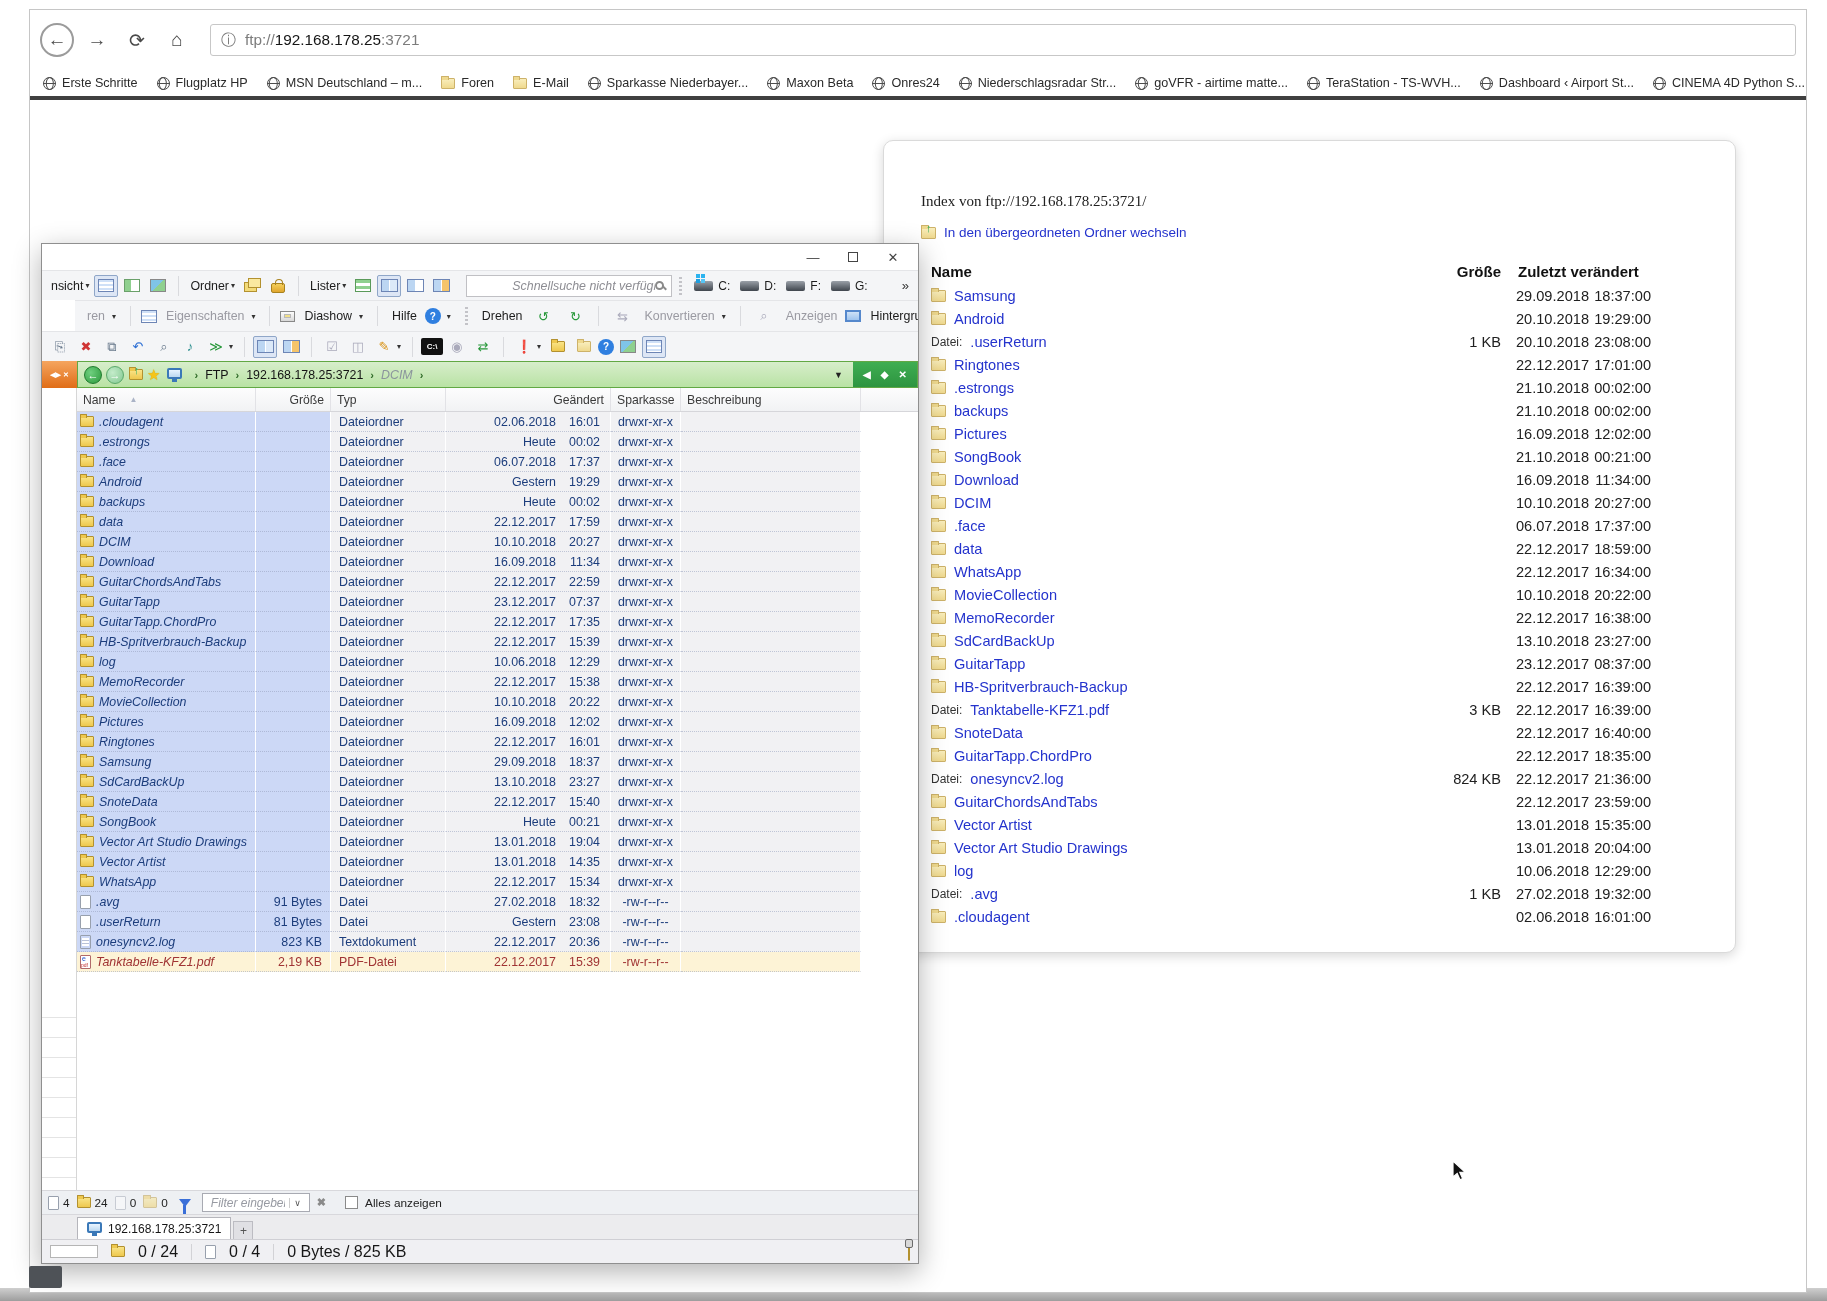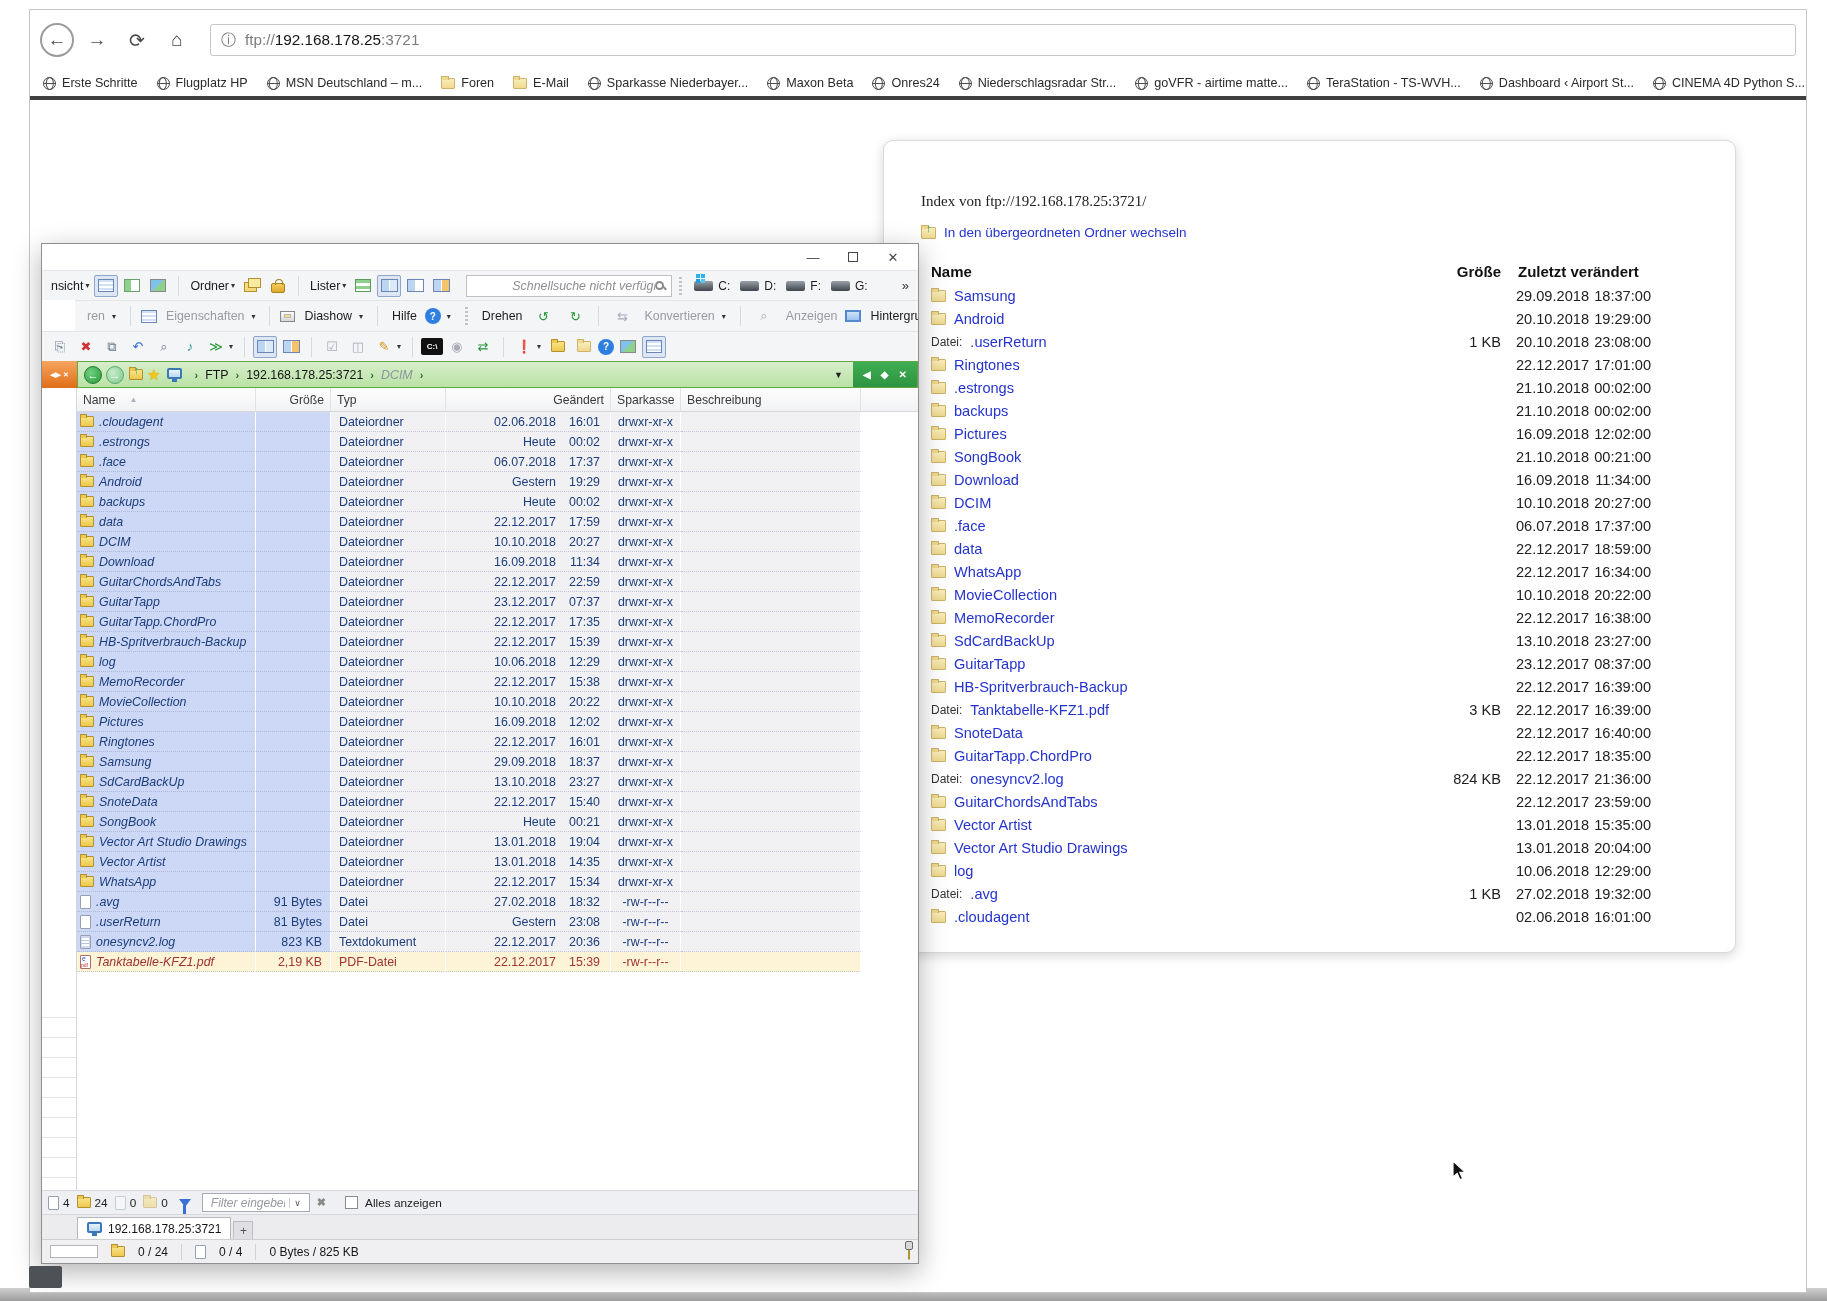--- a/index.html
+++ b/index.html
@@ -193,21 +193,21 @@
   .xclear{color:#8a8a8a;font-size:11px;font-weight:bold;}
   .cb{width:13px;height:13px;border:1px solid #8a8a8a;background:#fff;margin-left:12px;}
   .q-tabs{height:25px;background:#ececee;display:flex;align-items:flex-end;padding-left:35px;
     border-top:1px solid #d8d8dc;flex:none;}
   .tab{height:22px;background:#fff;border:1px solid #b5b5bb;border-bottom:none;display:flex;
     align-items:center;gap:6px;padding:0 9px;font-size:12px;color:#161616;}
   .tab .compi{margin:0 0 2px 0;}
   .tab-plus{height:18px;width:20px;background:#e0e0e4;border:1px solid #bcbcc2;border-bottom:none;
     display:flex;align-items:center;justify-content:center;color:#555;font-size:12px;margin-left:2px;}
   .q-status{height:24px;background:#f0f0f3;border-top:1px solid #cfcfd4;display:flex;align-items:center;
-    gap:13px;padding:0 8px;font-size:12px;color:#161616;flex:none;}
+    gap:13px;padding:0 8px;font-size:16px;color:#161616;flex:none;}
   .inset{width:48px;height:13px;border:1px solid #b5b5b5;background:#fff;}
   .ssep{width:1px;height:16px;background:#d2d2d6;}
   .lockfold{margin-left:auto;position:relative;}
   .lockfold::after{content:"";position:absolute;right:-3px;top:-4px;width:6px;height:7px;
     border:1.5px solid #6b6b6b;background:#d8d8d8;border-radius:2px;}
 
   .cursor{position:absolute;left:1452px;top:1160px;z-index:9;}
 </style>
 </head>
 <body>

